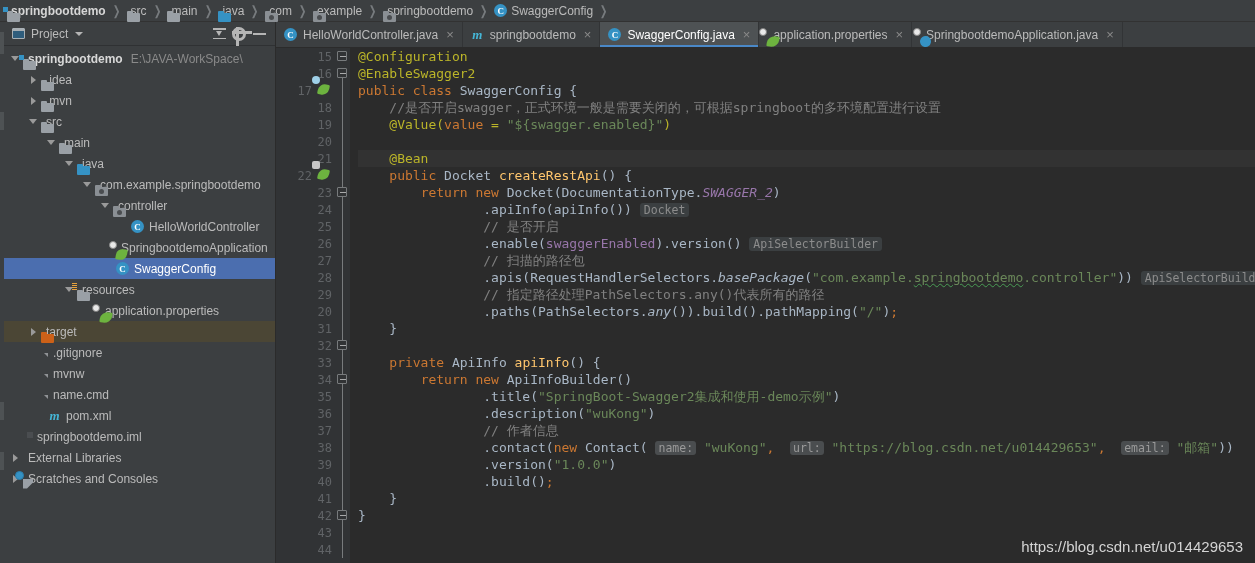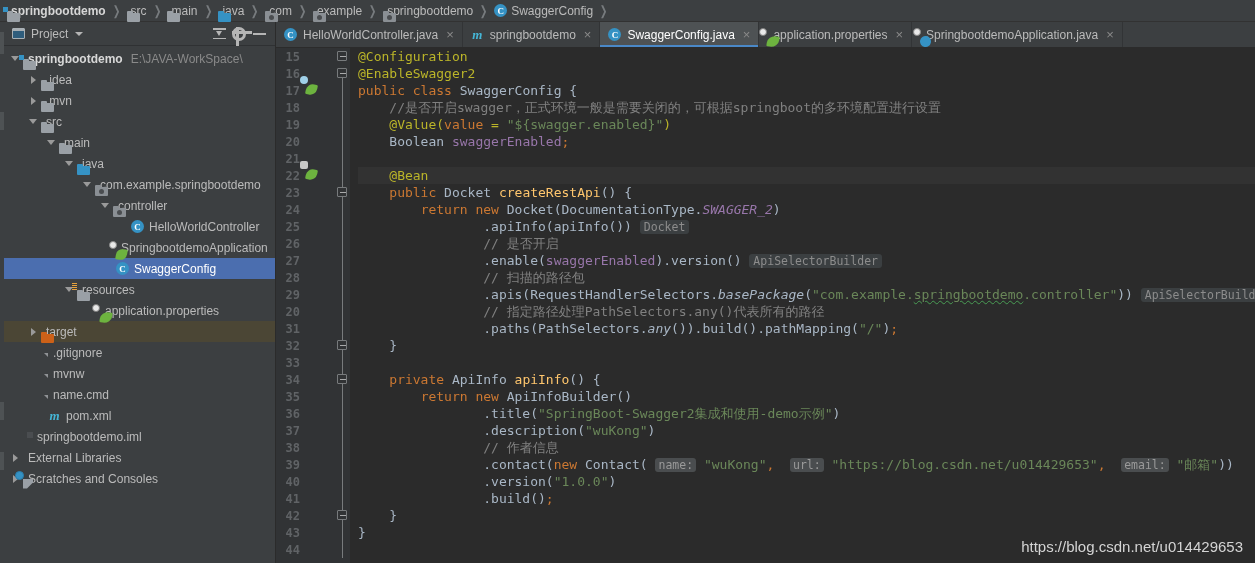--- a/index.html
+++ b/index.html
@@ -250,22 +250,22 @@
     content:""; position:absolute; left:0; right:0; bottom:0; height:2px; background:#4a88c7;
   }
   .tab-x { color:#8a8a8a; font-size:13px; margin-left:2px; line-height:1; }
 
   #editor-body { flex:1; display:flex; background:#2b2b2b; position:relative; overflow:hidden; }
   #gutter {
     width:58px; flex:0 0 58px; background:#313335; position:relative;
     font-family:"DejaVu Sans Mono", monospace; font-size:12px;
   }
   .gline {
-    height:17px; display:flex; align-items:center; justify-content:flex-start;
-    color:#606366; position:relative;font-weight:bold;
+    height:17px; display:flex; align-items:center; justify-content:flex-end;
+    color:#606366; position:relative;
   }
   .gnum { width:26px; text-align:right; padding-right:2px; }
   .gicon { width:16px; height:16px; margin-left:4px; position:relative; }
   .gi-spring {
     width:14px;height:14px;position:relative;
   }
   .gi-spring .lf {
     position:absolute;left:0;top:1px;width:11px;height:11px;background:#6db33f;
     border-radius:65% 12% 65% 12%; transform:rotate(12deg);
   }
@@ -694,21 +694,20 @@
         <div class="fold" style="top:326px;"></div>
         <div class="fold" style="top:462px;"></div>
       </div>
 
       <div id="code">
         <div class="cline"><span class="anno">@Configuration</span></div>
         <div class="cline"><span class="anno">@EnableSwagger2</span></div>
         <div class="cline"><span class="kw">public</span> <span class="kw">class</span> <span class="cls">SwaggerConfig</span> <span class="punc">{</span></div>
         <div class="cline">    <span class="cmt">//是否开启swagger，正式环境一般是需要关闭的，可根据springboot的多环境配置进行设置</span></div>
         <div class="cline">    <span class="anno">@Value(</span><span class="kw">value</span> <span class="anno">=</span> <span class="str">"${swagger.enabled}"</span><span class="anno">)</span></div>
-        <div class="cline">    <span class="cls">Boolean</span> <span class="fld">swaggerEnabled</span><span class="semi">;</span></div>
         <div class="cline"> </div>
         <div class="cline hl">    <span class="anno">@Bean</span></div>
         <div class="cline">    <span class="kw">public</span> <span class="cls">Docket</span> <span class="mth">createRestApi</span><span class="punc">() {</span></div>
         <div class="cline">        <span class="kw">return</span> <span class="kw">new</span> <span class="cls">Docket(DocumentationType.</span><span class="stat">SWAGGER_2</span><span class="cls">)</span></div>
         <div class="cline">                <span class="punc">.apiInfo(apiInfo())</span>&nbsp;<span class="hint">Docket</span></div>
         <div class="cline">                <span class="cmt">// 是否开启</span></div>
         <div class="cline">                <span class="punc">.enable(</span><span class="fld">swaggerEnabled</span><span class="punc">).version()</span>&nbsp;<span class="hint">ApiSelectorBuilder</span></div>
         <div class="cline">                <span class="cmt">// 扫描的路径包</span></div>
         <div class="cline">                <span class="punc">.apis(RequestHandlerSelectors.</span><span class="stat2">basePackage</span><span class="punc">(</span><span class="str">"com.example.<span class="squig">springbootdemo</span>.controller"</span><span class="punc">))</span>&nbsp;<span class="hint">ApiSelectorBuilder</span></div>
         <div class="cline">                <span class="cmt">// 指定路径处理PathSelectors.any()代表所有的路径</span></div>

